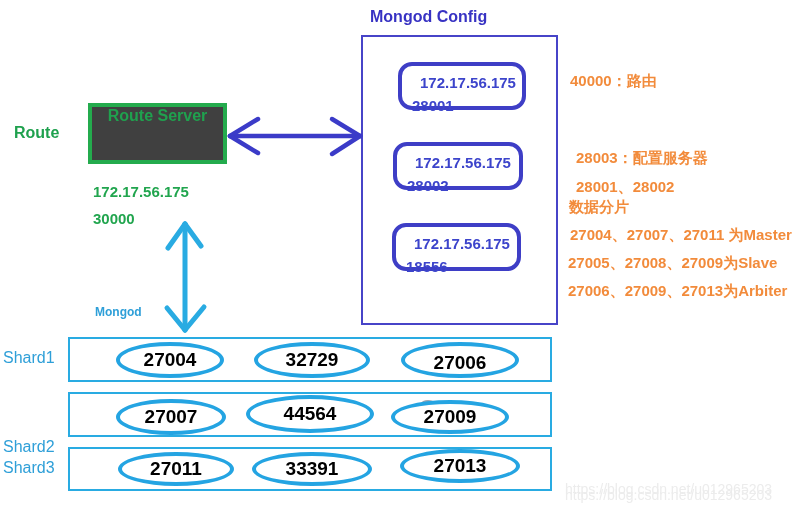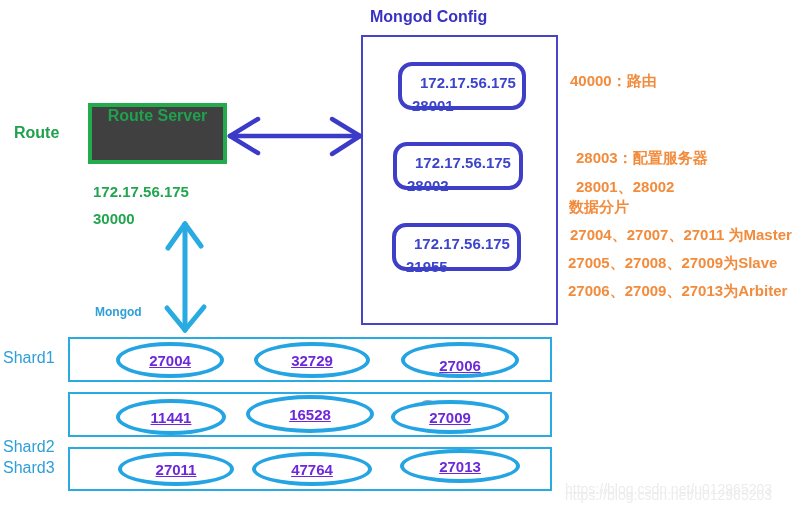--- a/index.html
+++ b/index.html
@@ -19,21 +19,21 @@
              justify-content:center;box-sizing:border-box;}
   .route-box span{color:#1FA14E;font-weight:bold;font-size:16px;}
   .green-addr{color:#21A54E;font-weight:bold;font-size:15px;line-height:1.8;}
 
   .cyan-label{color:#2E9FD8;font-weight:bold;font-size:12px;}
   .shard-label{color:#2E9FD8;font-size:16px;}
   .shard-row{border:2px solid #29ABE2;background:#fff;box-sizing:border-box;}
   .node-ellipse{border:4px solid #24A4E2;border-radius:50%;background:#fff;
                 display:flex;align-items:center;justify-content:center;
                 box-sizing:border-box;}
-  .node-ellipse span{color:#6d28d9;font-weight:bold;font-size:15px;text-decoration:underline;}
+  .node-ellipse span{color:#000000;font-weight:bold;font-size:19px;}
 
   .orange{color:#F28B3B;font-weight:bold;font-size:15px;white-space:nowrap;}
 
   .watermark{color:#ECECEC;font-size:14px;white-space:nowrap;}
   .stray-mark{width:14px;height:5px;border-top:2px solid #9aa4b0;border-radius:50%;}
 </style>
 </head>
 <body>
 
 <div class="canvas">
@@ -44,21 +44,21 @@
   <div class="abs config-node" style="left:398px;top:62px;width:128px;height:48px;">
     <div class="ip">172.17.56.175</div>
     <div>28001</div>
   </div>
   <div class="abs config-node" style="left:393px;top:142px;width:130px;height:48px;">
     <div class="ip">172.17.56.175</div>
     <div>28002</div>
   </div>
   <div class="abs config-node" style="left:392px;top:223px;width:129px;height:48px;">
     <div class="ip">172.17.56.175</div>
-    <div>21955</div>
+    <div>18556</div>
   </div>
 
   <div class="abs green-label" style="left:14px;top:124px;">Route</div>
   <div class="abs route-box" style="left:88px;top:103px;width:139px;height:61px;">
     <span>Route Server</span>
   </div>
   <div class="abs green-addr" style="left:93px;top:178px;">
     <div>172.17.56.175</div>
     <div>30000</div>
   </div>
@@ -93,37 +93,37 @@
   <div class="abs node-ellipse" style="left:254px;top:342px;width:116px;height:36px;">
     <span>32729</span>
   </div>
   <div class="abs node-ellipse" style="left:401px;top:342px;width:118px;height:36px;align-items:flex-end;">
     <span>27006</span>
   </div>
 
   <div class="abs shard-label" style="left:3px;top:412px;margin-top:26px;">Shard2</div>
   <div class="abs shard-row" style="left:68px;top:392px;width:484px;height:45px;"></div>
   <div class="abs node-ellipse" style="left:116px;top:399px;width:110px;height:36px;">
-    <span>11441</span>
+    <span>27007</span>
   </div>
   <div class="abs node-ellipse" style="left:246px;top:395px;width:128px;height:38px;">
-    <span>16528</span>
+    <span>44564</span>
   </div>
   <div class="abs stray-mark" style="left:421px;top:400px;"></div>
   <div class="abs node-ellipse" style="left:391px;top:400px;width:118px;height:34px;">
     <span>27009</span>
   </div>
 
   <div class="abs shard-label" style="left:3px;top:459px;">Shard3</div>
   <div class="abs shard-row" style="left:68px;top:447px;width:484px;height:44px;"></div>
   <div class="abs node-ellipse" style="left:118px;top:452px;width:116px;height:34px;text-align:center;">
     <span>27011</span>
   </div>
   <div class="abs node-ellipse" style="left:252px;top:452px;width:120px;height:34px;">
-    <span>47764</span>
+    <span>33391</span>
   </div>
   <div class="abs node-ellipse" style="left:400px;top:449px;width:120px;height:34px;">
     <span>27013</span>
   </div>
 
   <div class="abs orange" style="left:570px;top:72px;">40000：路由</div>
   <div class="abs orange" style="left:576px;top:138px;margin-top:40px;">28001、28002</div>
   <div class="abs orange" style="left:576px;top:149px;">28003：配置服务器</div>
   <div class="abs orange" style="left:569px;top:198px;">数据分片</div>
   <div class="abs orange" style="left:570px;top:226px;">27004、27007、27011 为Master</div>

